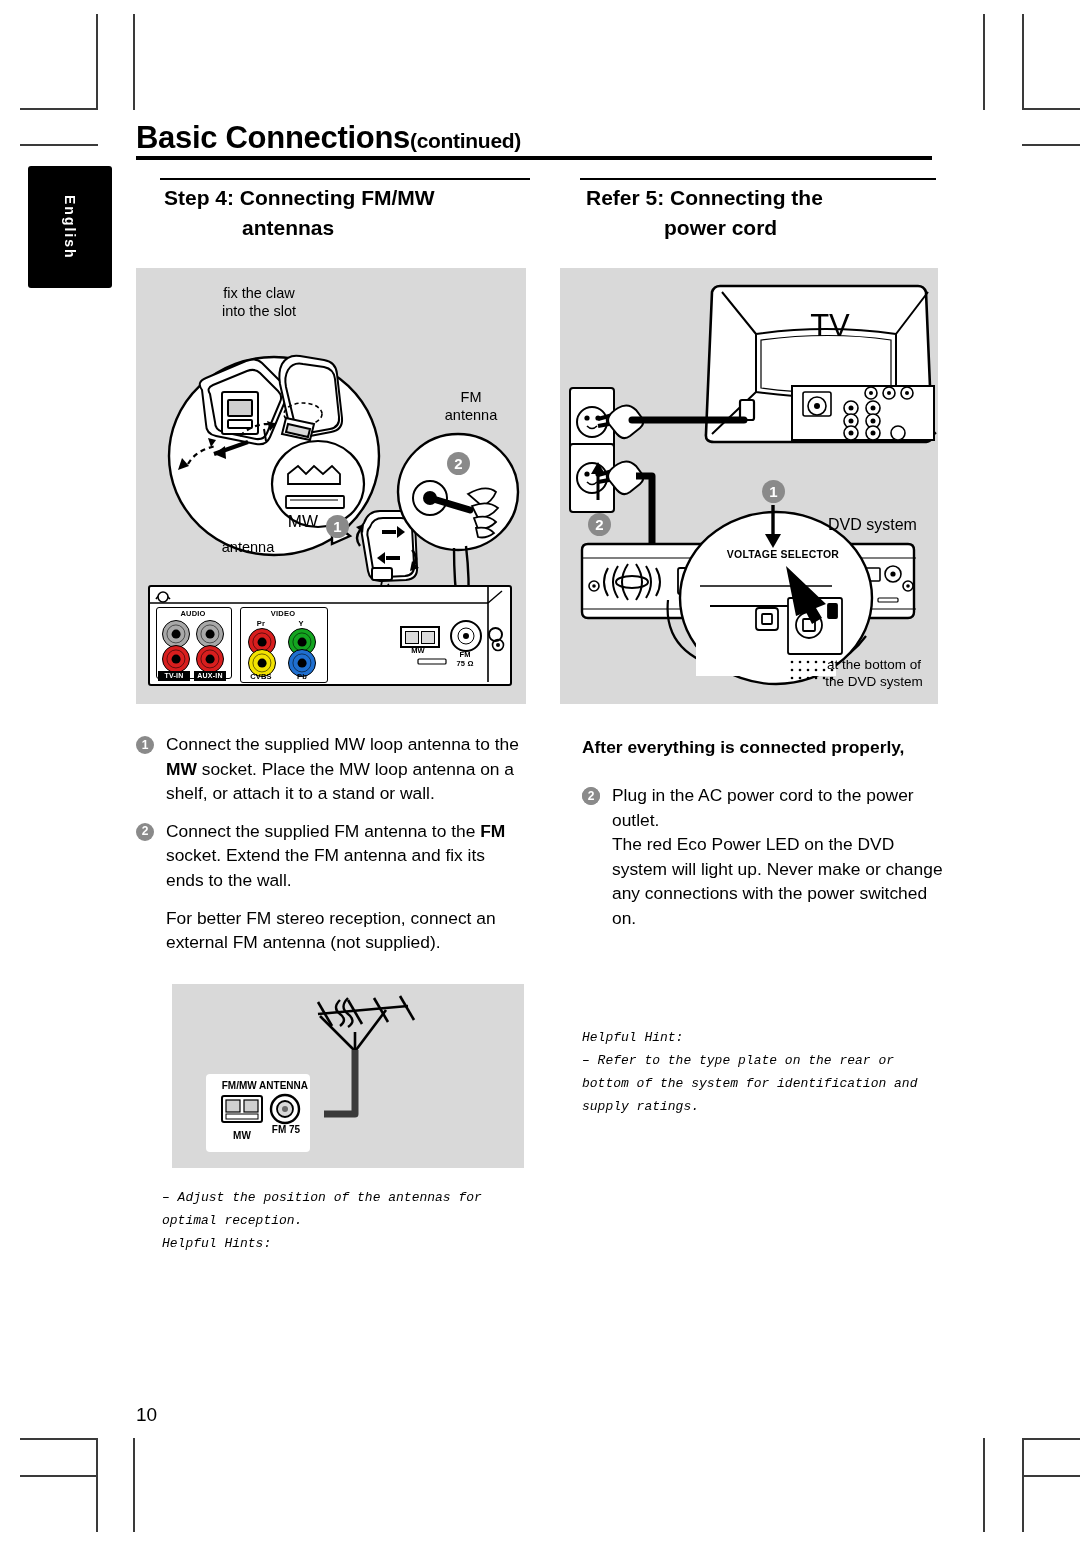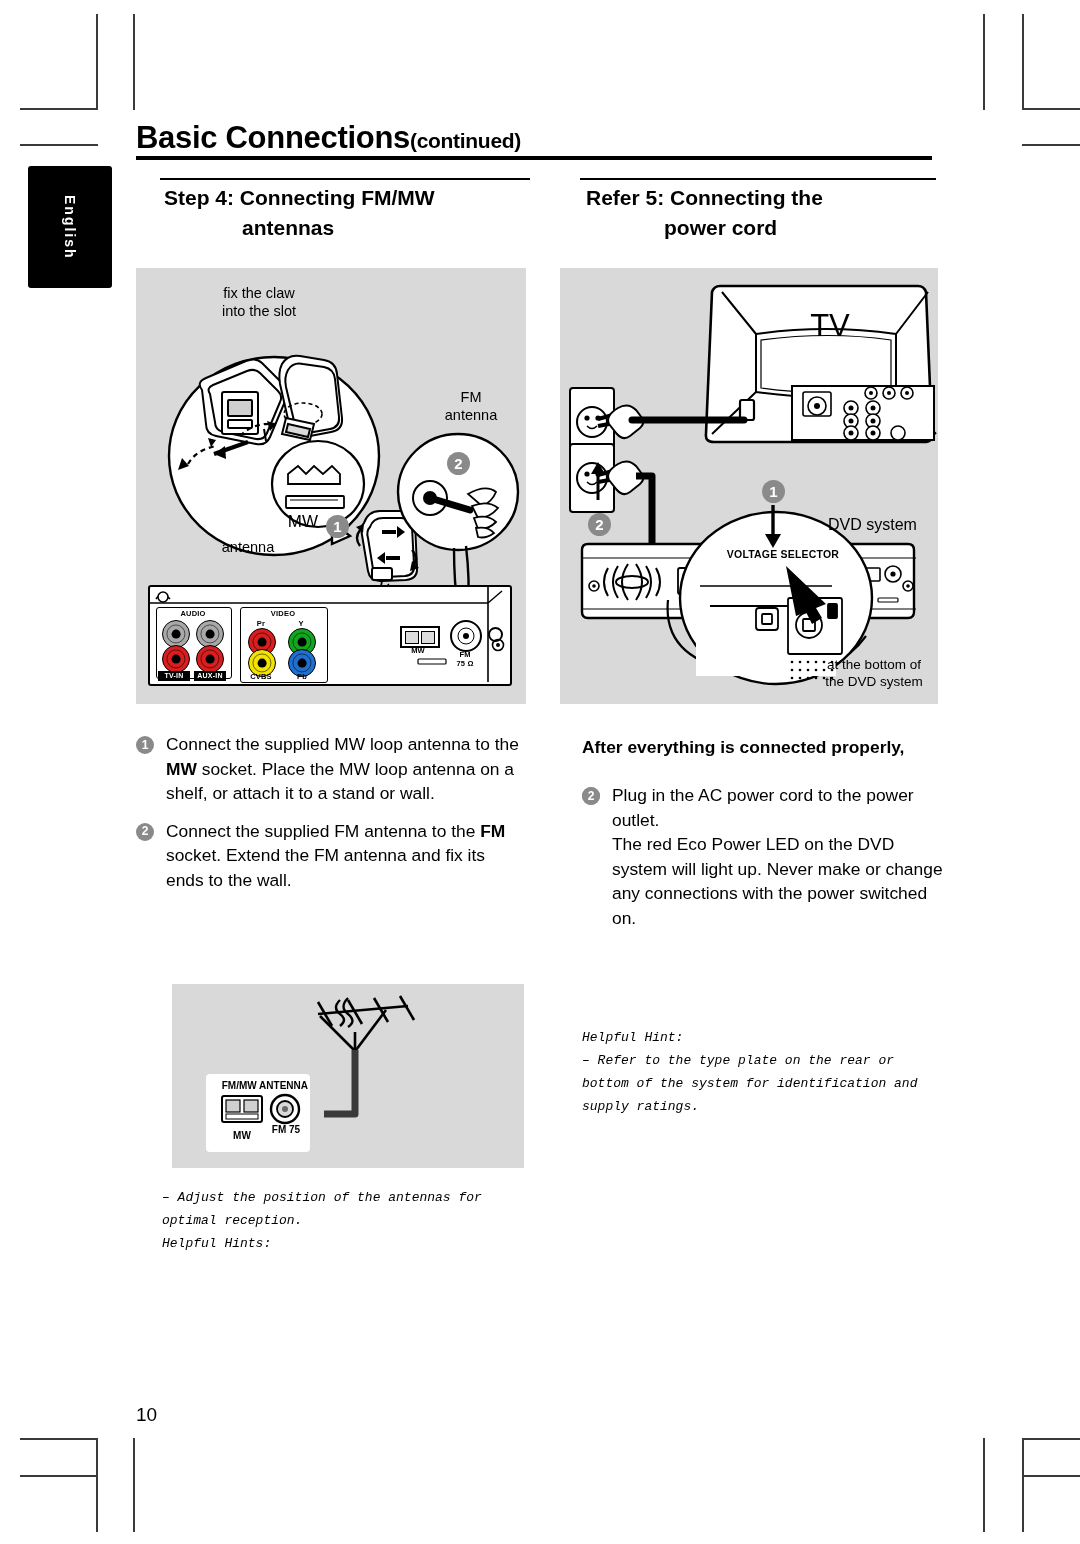--- a/index.html
+++ b/index.html
@@ -429,20 +429,23 @@
 
 <div class="body-col" style="left:136px;top:732px;width:390px;">
   <div class="para">
     <span class="num badge sm" style="position:absolute;left:0;top:4px;">1</span>
     <span>Connect the supplied MW loop antenna to the <b>MW</b> socket.  Place the MW loop antenna on a shelf, or attach it to a stand or wall.</span>
   </div>
   <div class="para">
     <span class="num badge sm" style="position:absolute;left:0;top:4px;">2</span>
     <span>Connect the supplied FM antenna to the <b>FM</b> socket.  Extend the FM antenna and fix its ends to the wall.</span>
   </div>
+  <div class="para noindent">
+    <span>For better FM stereo reception, connect an external FM antenna (not supplied).</span>
+  </div>
 </div>
 
 <div class="figure" style="left:172px;top:984px;width:352px;height:184px;">
   <svg width="352" height="184" style="position:absolute;left:0;top:0;">
 
     <g stroke="#000" stroke-width="2.6" fill="none">
       <line x1="146" y1="30" x2="236" y2="22"></line>
       <line x1="146" y1="18" x2="160" y2="42"></line>
       <line x1="176" y1="16" x2="190" y2="40"></line>
       <line x1="202" y1="14" x2="216" y2="38"></line>

